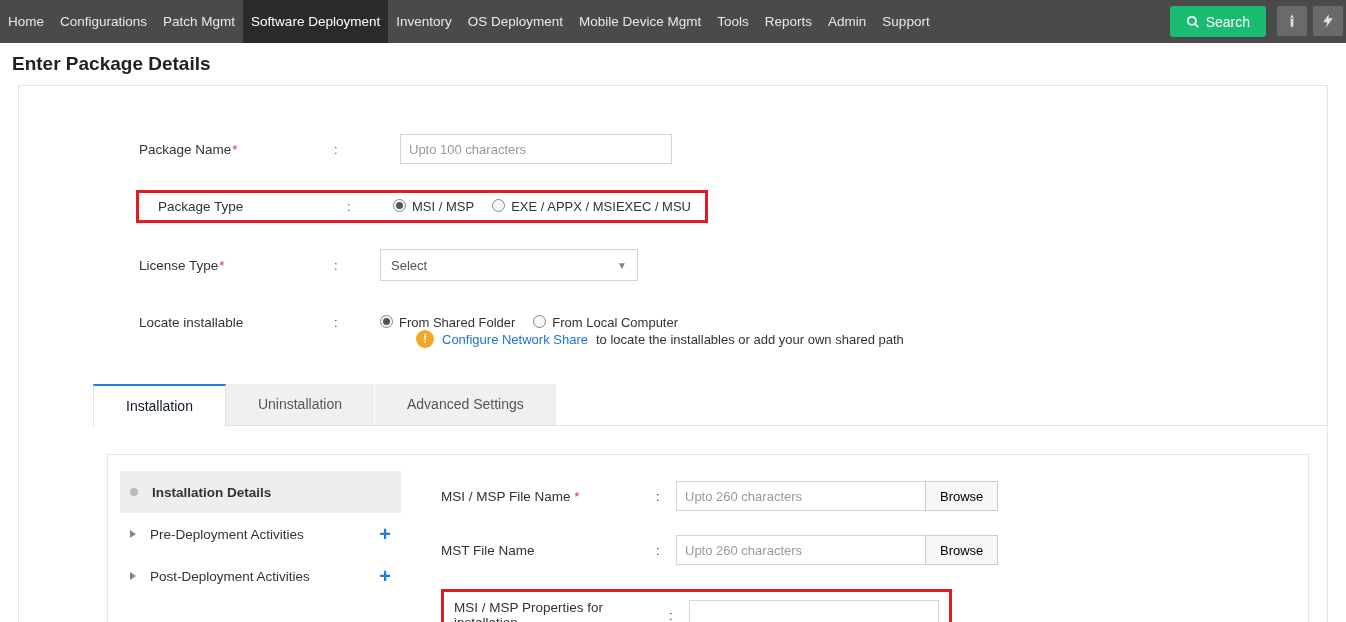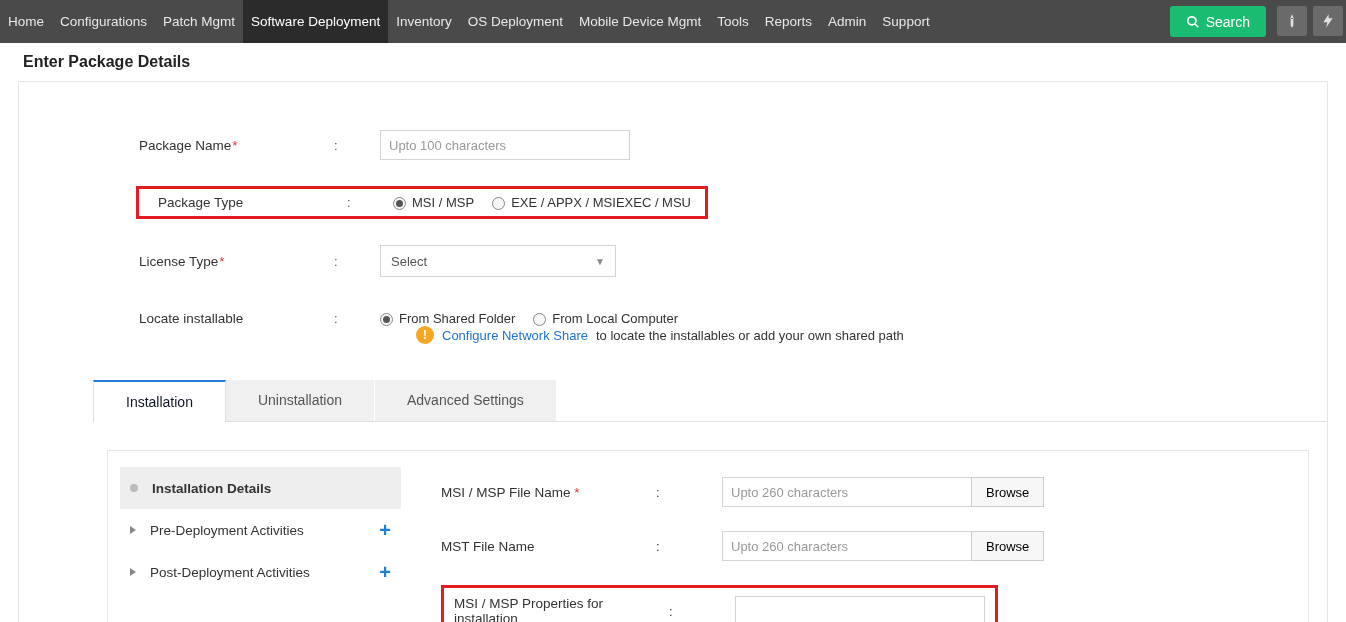--- a/index.html
+++ b/index.html
@@ -6,40 +6,40 @@
   body { font-family: "Segoe UI", "Helvetica Neue", Arial, sans-serif; font-size: 13px; color: #333; background: #fff; width: 1346px; }
   
   
   .topnav { background: #4a4a4a; height: 43px; display: flex; align-items: stretch; }
   .topnav .nav-item { color: #e8e8e8; padding: 0 8px; display: flex; align-items: center; cursor: pointer; font-size: 13.5px; }
   .topnav .nav-item.active { background: #2b2b2b; color: #fff; }
   .topnav .spacer { flex: 1; }
   .topnav .search-btn { background: #1abc72; color: #fff; border: none; padding: 6px 16px; border-radius: 3px; font-size: 14px; display: flex; align-items: center; gap: 6px; cursor: pointer; margin: 6px 8px 6px 0; }
   .topnav .icon-btn { width: 30px; height: 30px; background: #6a6a6a; margin: 6px 3px; display: flex; align-items: center; justify-content: center; cursor: pointer; border-radius: 2px; color: #e0e0e0; }
   
-  .page-title { font-size: 16px; font-weight: 600; color: #222; padding: 10px 0 10px 23px; }
+  .page-title { font-size: 19px; font-weight: 600; color: #222; padding: 10px 0 10px 12px; }
   
   .panel { border: 1px solid #e6e6e6; margin: 0 18px; background: #fff; padding: 48px 0 0 0; }
   
   .form-row { display: flex; align-items: center; margin-bottom: 26px; padding-left: 120px; }
   .form-row.less-margin { margin-bottom: 14px; }
   .form-label { width: 195px; color: #333; font-size: 13.5px; }
   .form-label .req { color: #d33; margin-left: 1px; }
   .form-colon { width: 46px; color: #555; }
   .form-control { }
   
   .text-input { border: 1px solid #d5d5d5; height: 30px; padding: 4px 8px; font-size: 13px; color: #333; }
   .text-input::placeholder { color: #999; }
-  .text-input.w250 { width: 250px; }
-  
-  .select-box { border: 1px solid #d5d5d5; height: 32px; width: 236px; display: flex; align-items: center; justify-content: space-between; padding: 0 10px; color: #555; cursor: pointer; font-size: 13px; }
+  .text-input.w250 { width: 272px; margin-left: 20px; }
+  
+  .select-box { border: 1px solid #d5d5d5; height: 32px; width: 258px; display: flex; align-items: center; justify-content: space-between; padding: 0 10px; color: #555; cursor: pointer; font-size: 13px; }
   .select-box .caret { font-size: 10px; color: #888; }
   
   .radio-group { display: flex; align-items: center; gap: 18px; }
-  .radio-item { display: flex; align-items: flex-end; gap: 6px; cursor: pointer; }
+  .radio-item { display: flex; align-items: flex-start; gap: 6px; cursor: pointer; }
   .radio-dot { width: 13px; height: 13px; border-radius: 50%; border: 1px solid #888; display: inline-block; position: relative; background: #f7f7f7; }
   .radio-dot.checked::after { content: ''; position: absolute; top: 2px; left: 2px; width: 7px; height: 7px; background: #555; border-radius: 50%; }
   
   .highlight-box { border: 3px solid #e31b23; padding: 6px 14px 6px 16px; display: inline-flex; align-items: center; }
   .highlight-box .form-label { margin-left: -3px; }
   
   .info-row { display: flex; align-items: center; gap: 8px; padding-left: 397px; margin-top: -14px; margin-bottom: 36px; }
   .info-icon { width: 18px; height: 18px; border-radius: 50%; background: #f5a623; color: #fff; font-weight: bold; display: inline-flex; align-items: center; justify-content: center; font-size: 12px; }
   .info-link { color: #1d72d2; cursor: pointer; }
   .info-text { color: #333; }
@@ -58,21 +58,21 @@
   .side-item.active .bullet { background: #bbb; }
   .side-item .tri { width: 0; height: 0; border-left: 6px solid #888; border-top: 4px solid transparent; border-bottom: 4px solid transparent; margin-right: 14px; }
   .side-item .lbl { flex: 1; font-size: 13.5px; color: #333; }
   .side-item.active .lbl { font-weight: 600; }
   .side-item .plus { color: #1d7fd6; font-size: 20px; font-weight: bold; }
   
   .detail-area { flex: 1; padding: 26px 20px 10px 28px; }
   .drow { display: flex; align-items: center; margin-bottom: 24px; }
   .drow .dlabel { width: 215px; color: #333; font-size: 13.5px; }
   .drow .dcolon { width: 20px; }
-  .drow .dcontrol { display: flex; align-items: center; gap: 0; margin-left: 46px; }
+  .drow .dcontrol { display: flex; align-items: center; gap: 0; }
   .browse-btn { border: 1px solid #ccc; background: #f7f7f7; height: 30px; padding: 0 14px; cursor: pointer; font-size: 13px; margin-left: -1px; }
   .text-input.w250b { width: 250px; }
   
   .highlight-box2 { border: 3px solid #e31b23; padding: 8px 10px; display: flex; align-items: center; }
 </style>
 </head>
 <body>
 
 <div class="topnav">
   <div class="nav-item">Home</div>

